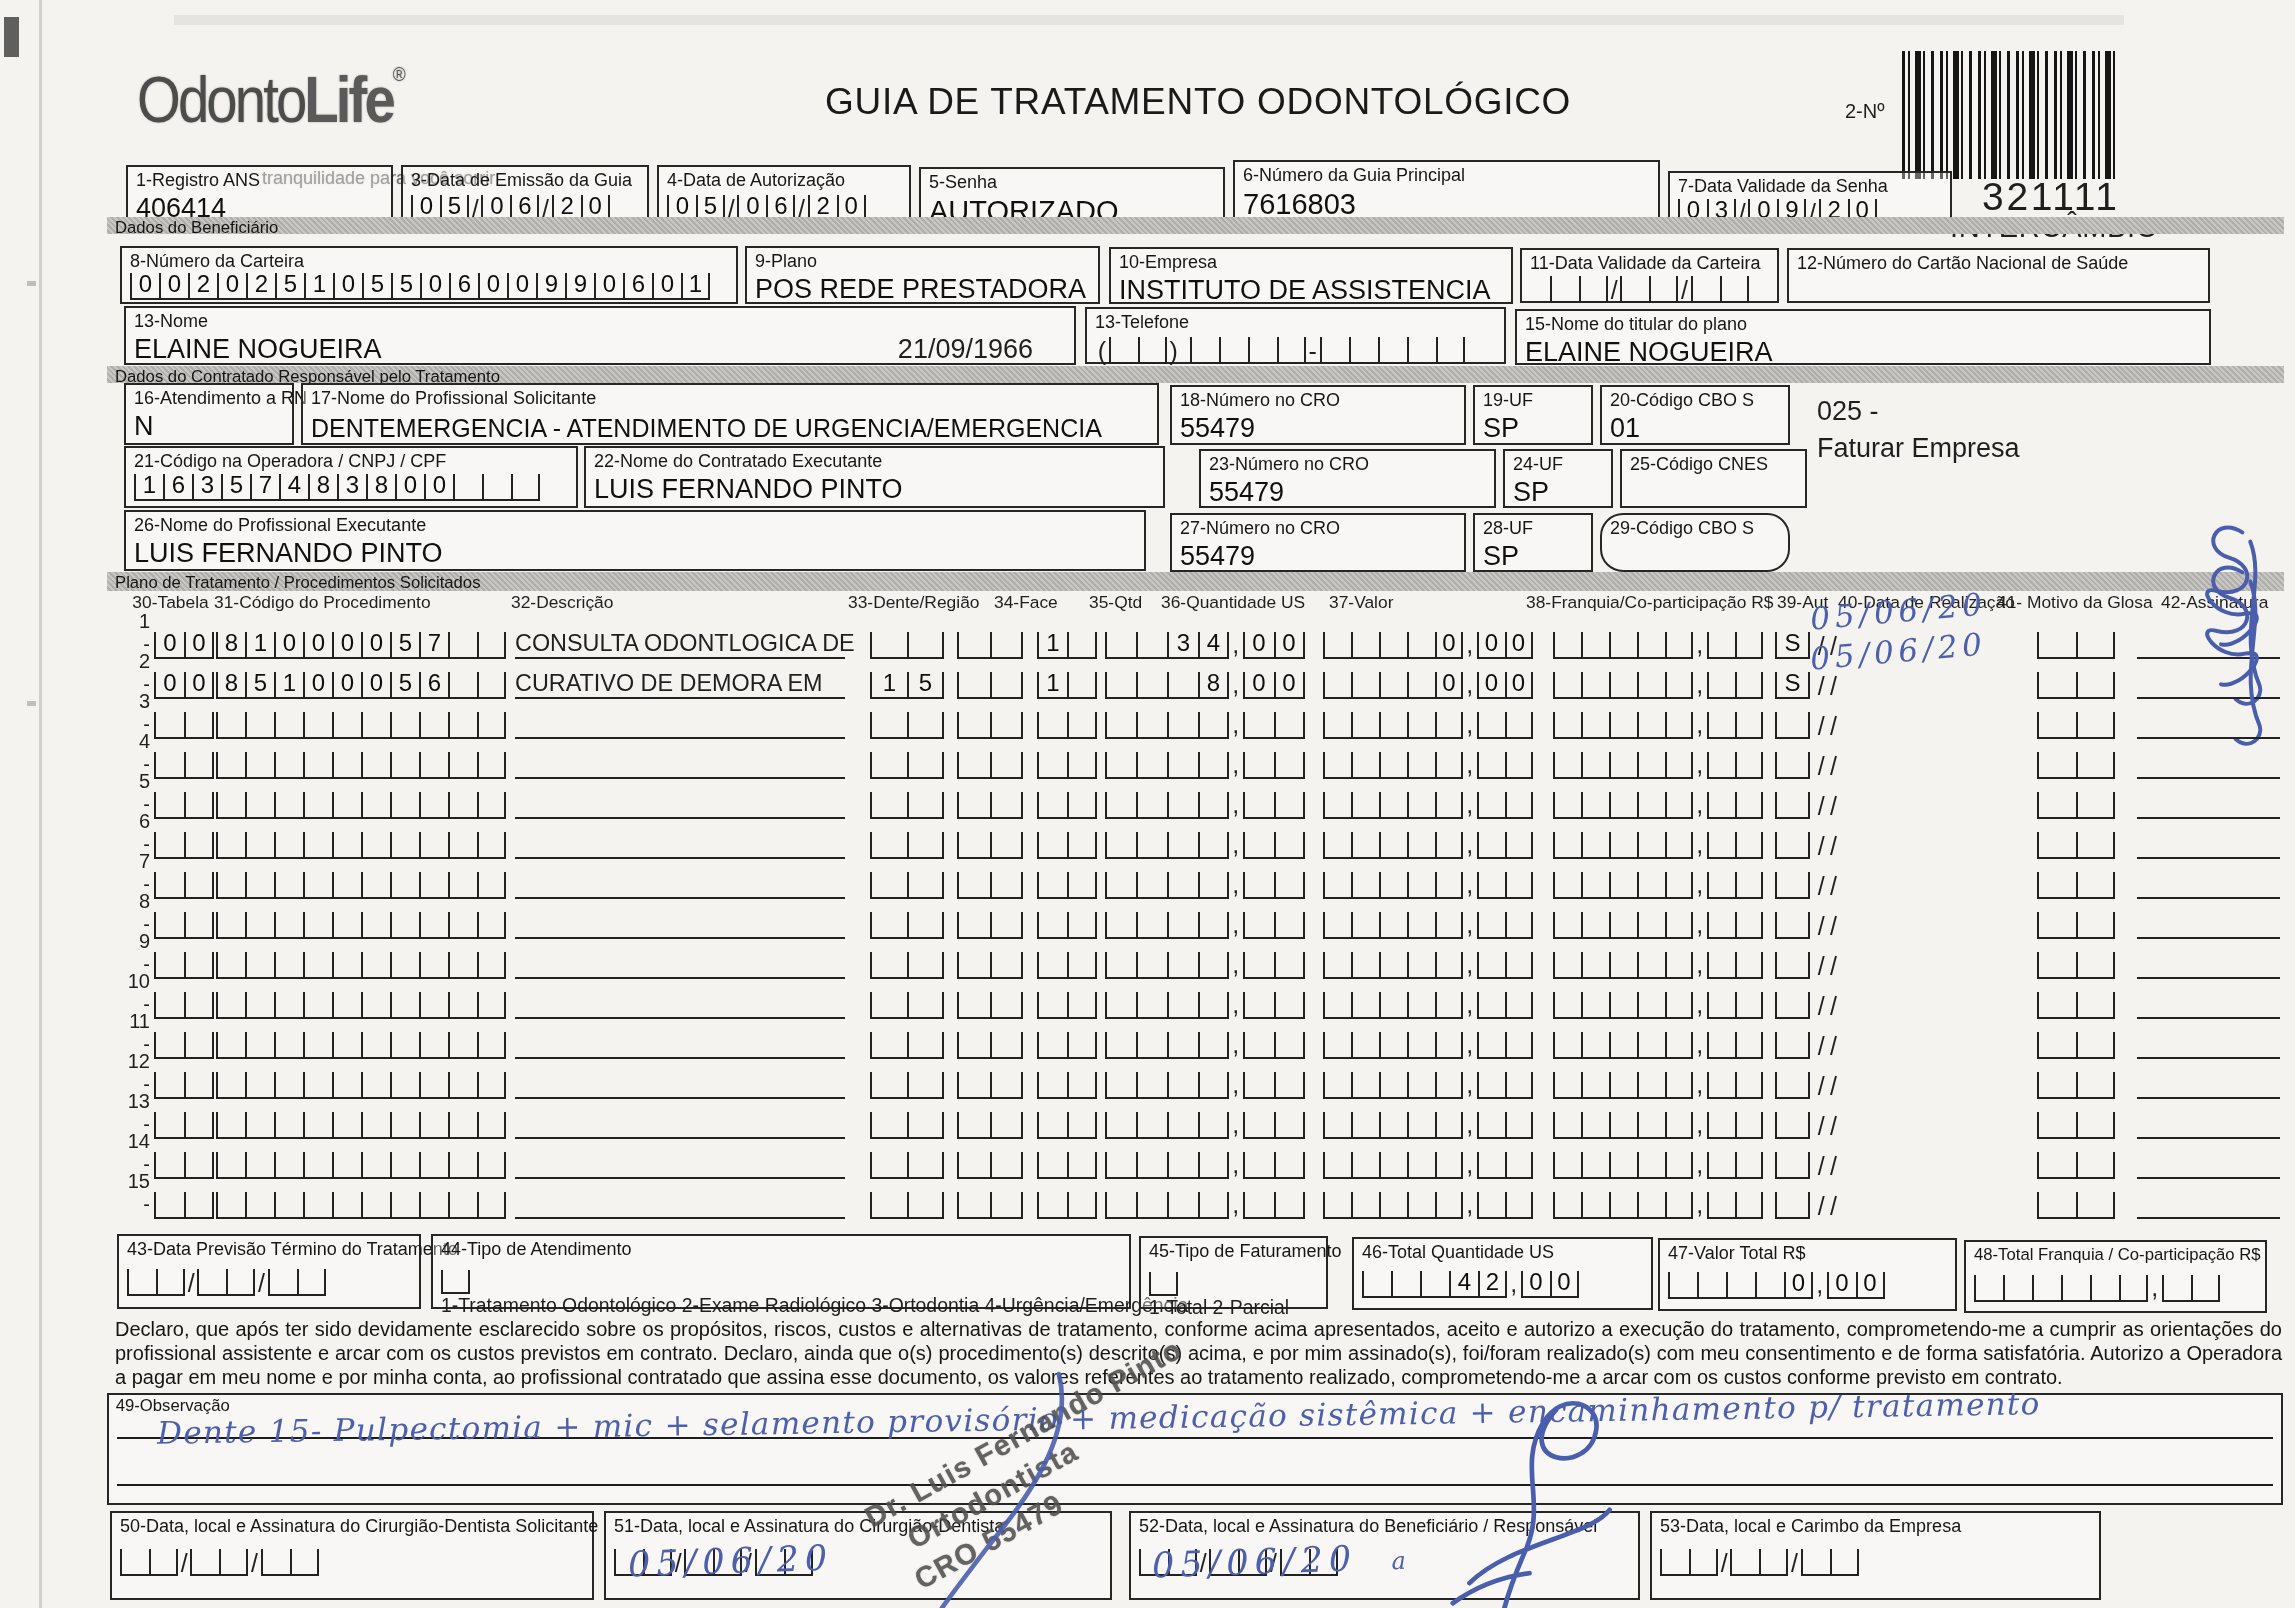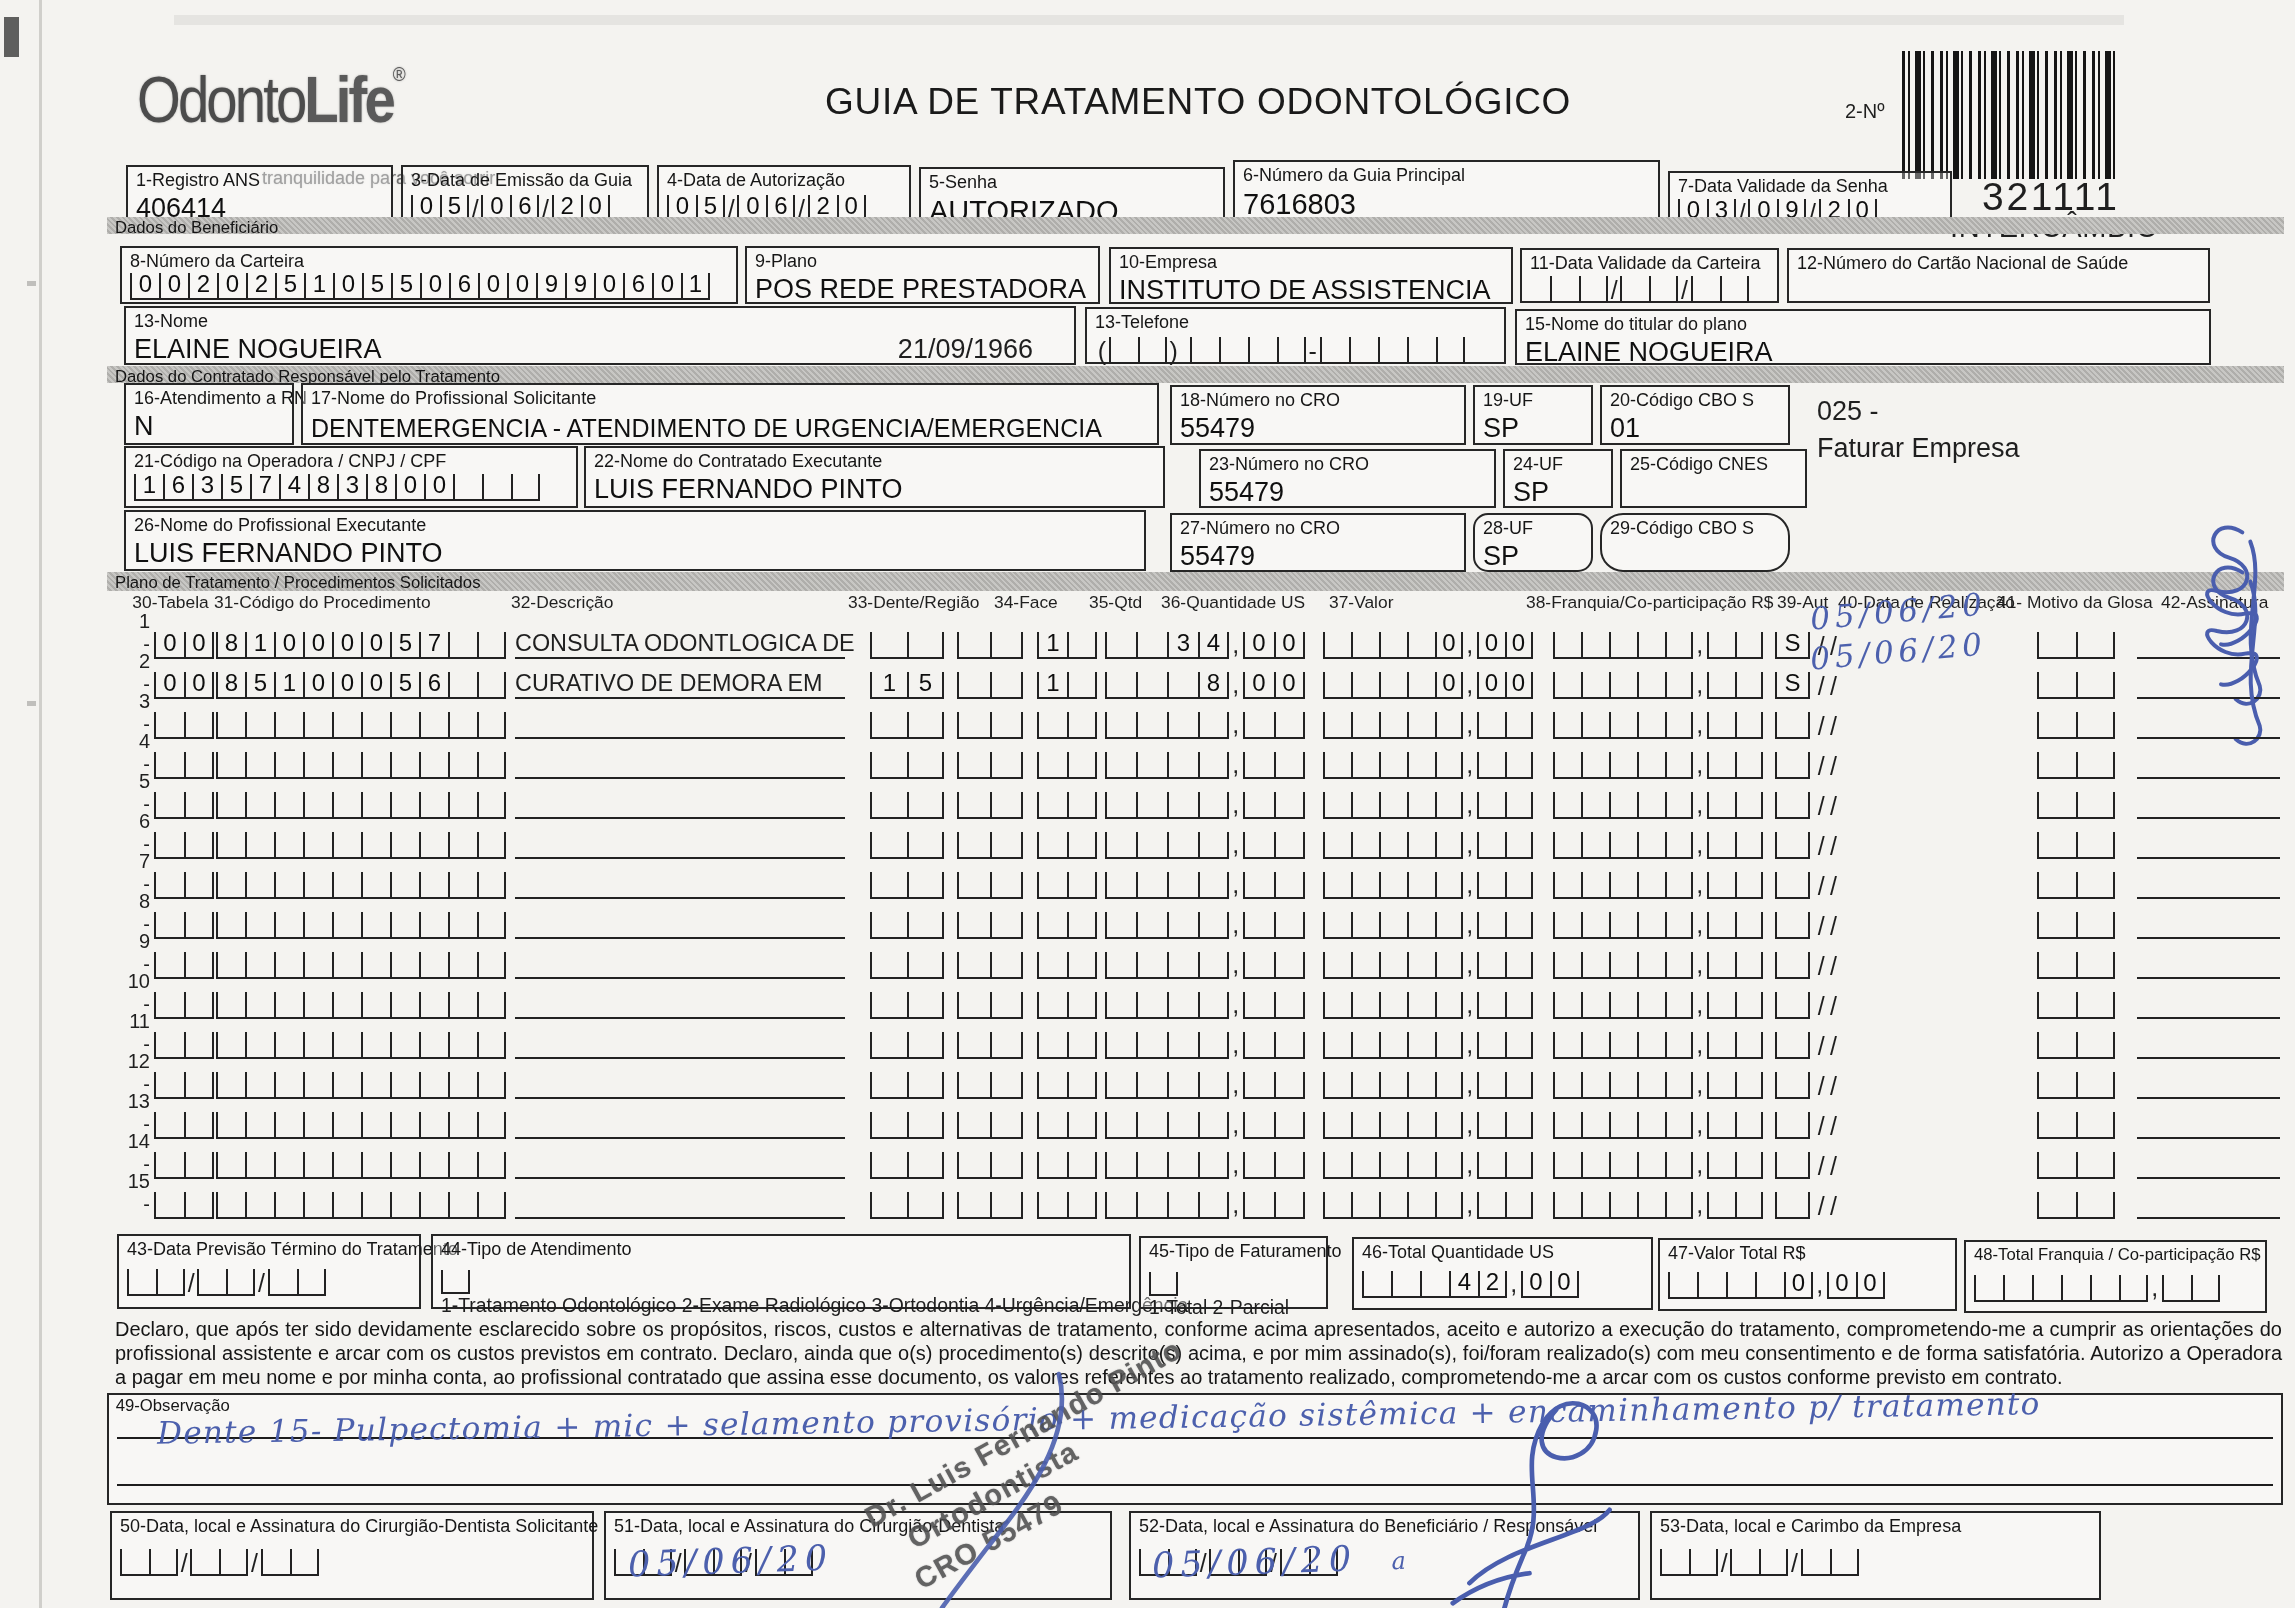--- a/index.html
+++ b/index.html
@@ -326,21 +326,21 @@
 </div>
 
 <div class="fb" style="left:124px;top:510px;width:1022px;height:61px;">
   <span class="lbl">26-Nome do Profissional Executante</span>
   <span class="val">LUIS FERNANDO PINTO</span>
 </div>
 <div class="fb" style="left:1170px;top:513px;width:296px;height:59px;">
   <span class="lbl">27-Número no CRO</span>
   <span class="val">55479</span>
 </div>
-<div class="fb" style="left:1473px;top:513px;width:120px;height:59px;border-radius:15px;">
+<div class="fb" style="left:1473px;top:513px;width:120px;height:59px;">
   <span class="lbl">28-UF</span>
   <span class="val">SP</span>
 </div>
 <div class="fb" style="left:1600px;top:513px;width:190px;height:59px;border-radius:23px;">
   <span class="lbl">29-Código CBO S</span>
   <span class="val"></span>
 </div>
 
 <div class="bar" style="top:572px;height:18.7px;">Plano de Tratamento / Procedimentos Solicitados</div>
 

